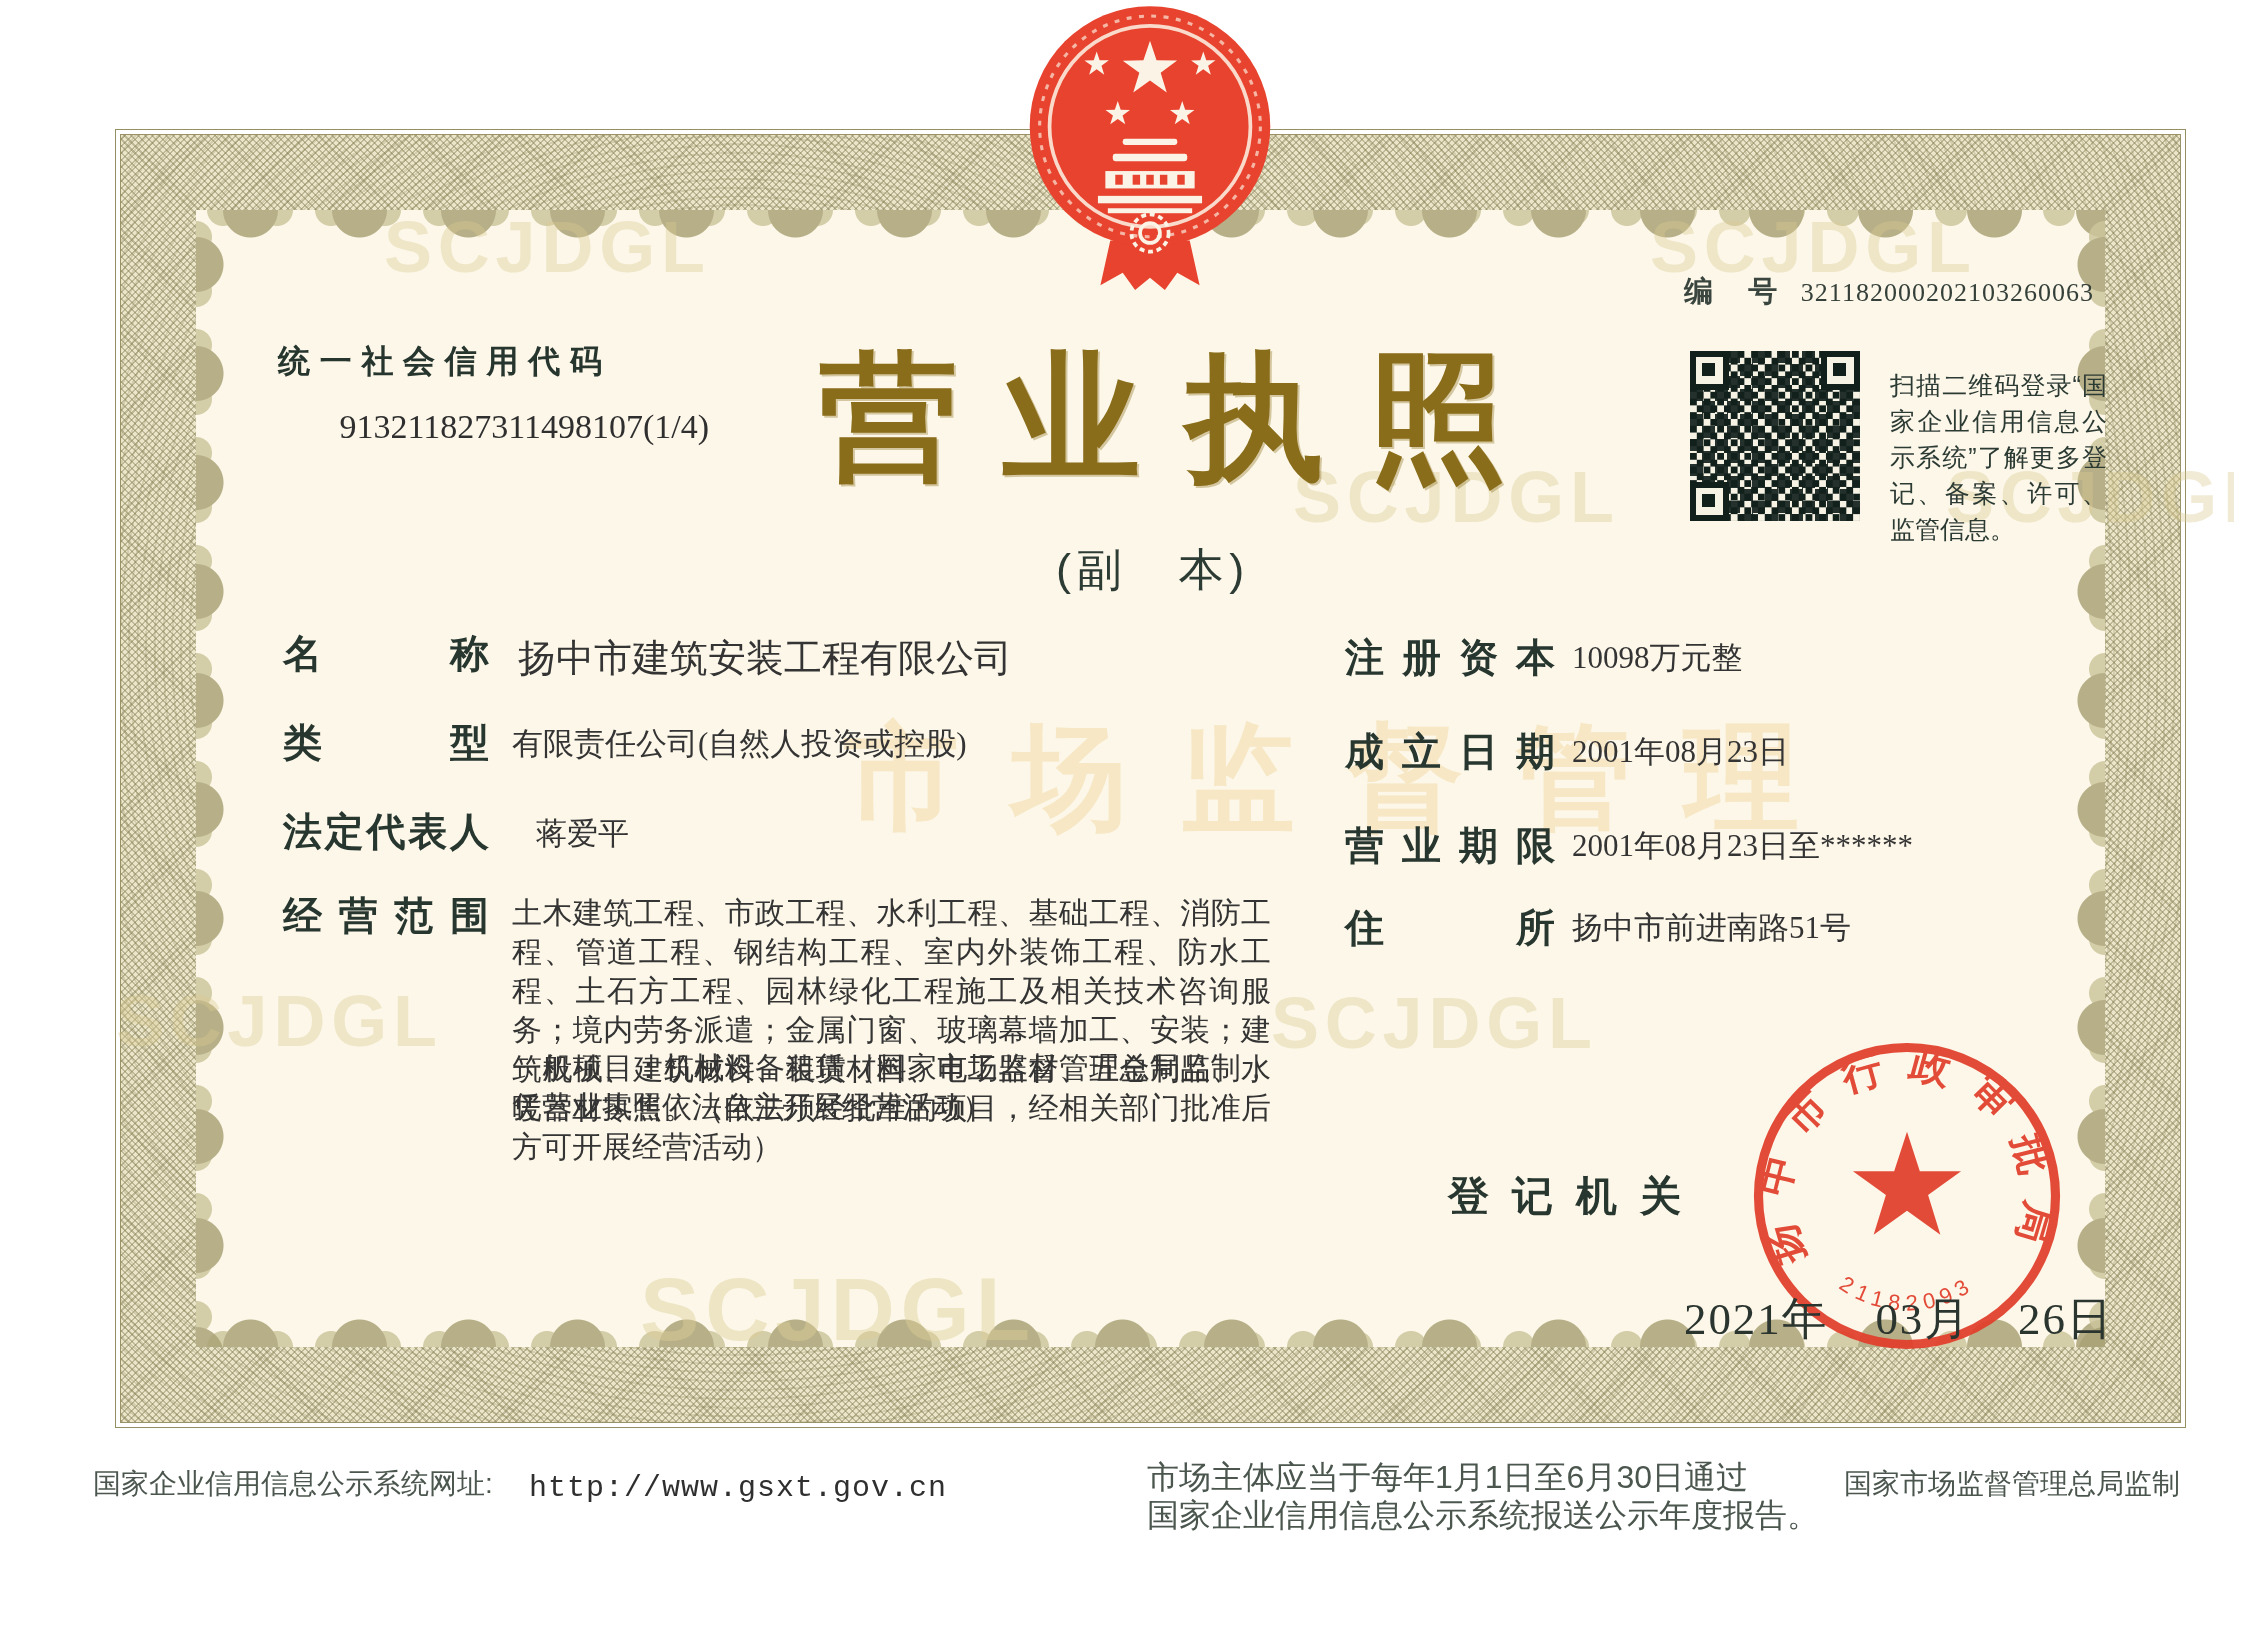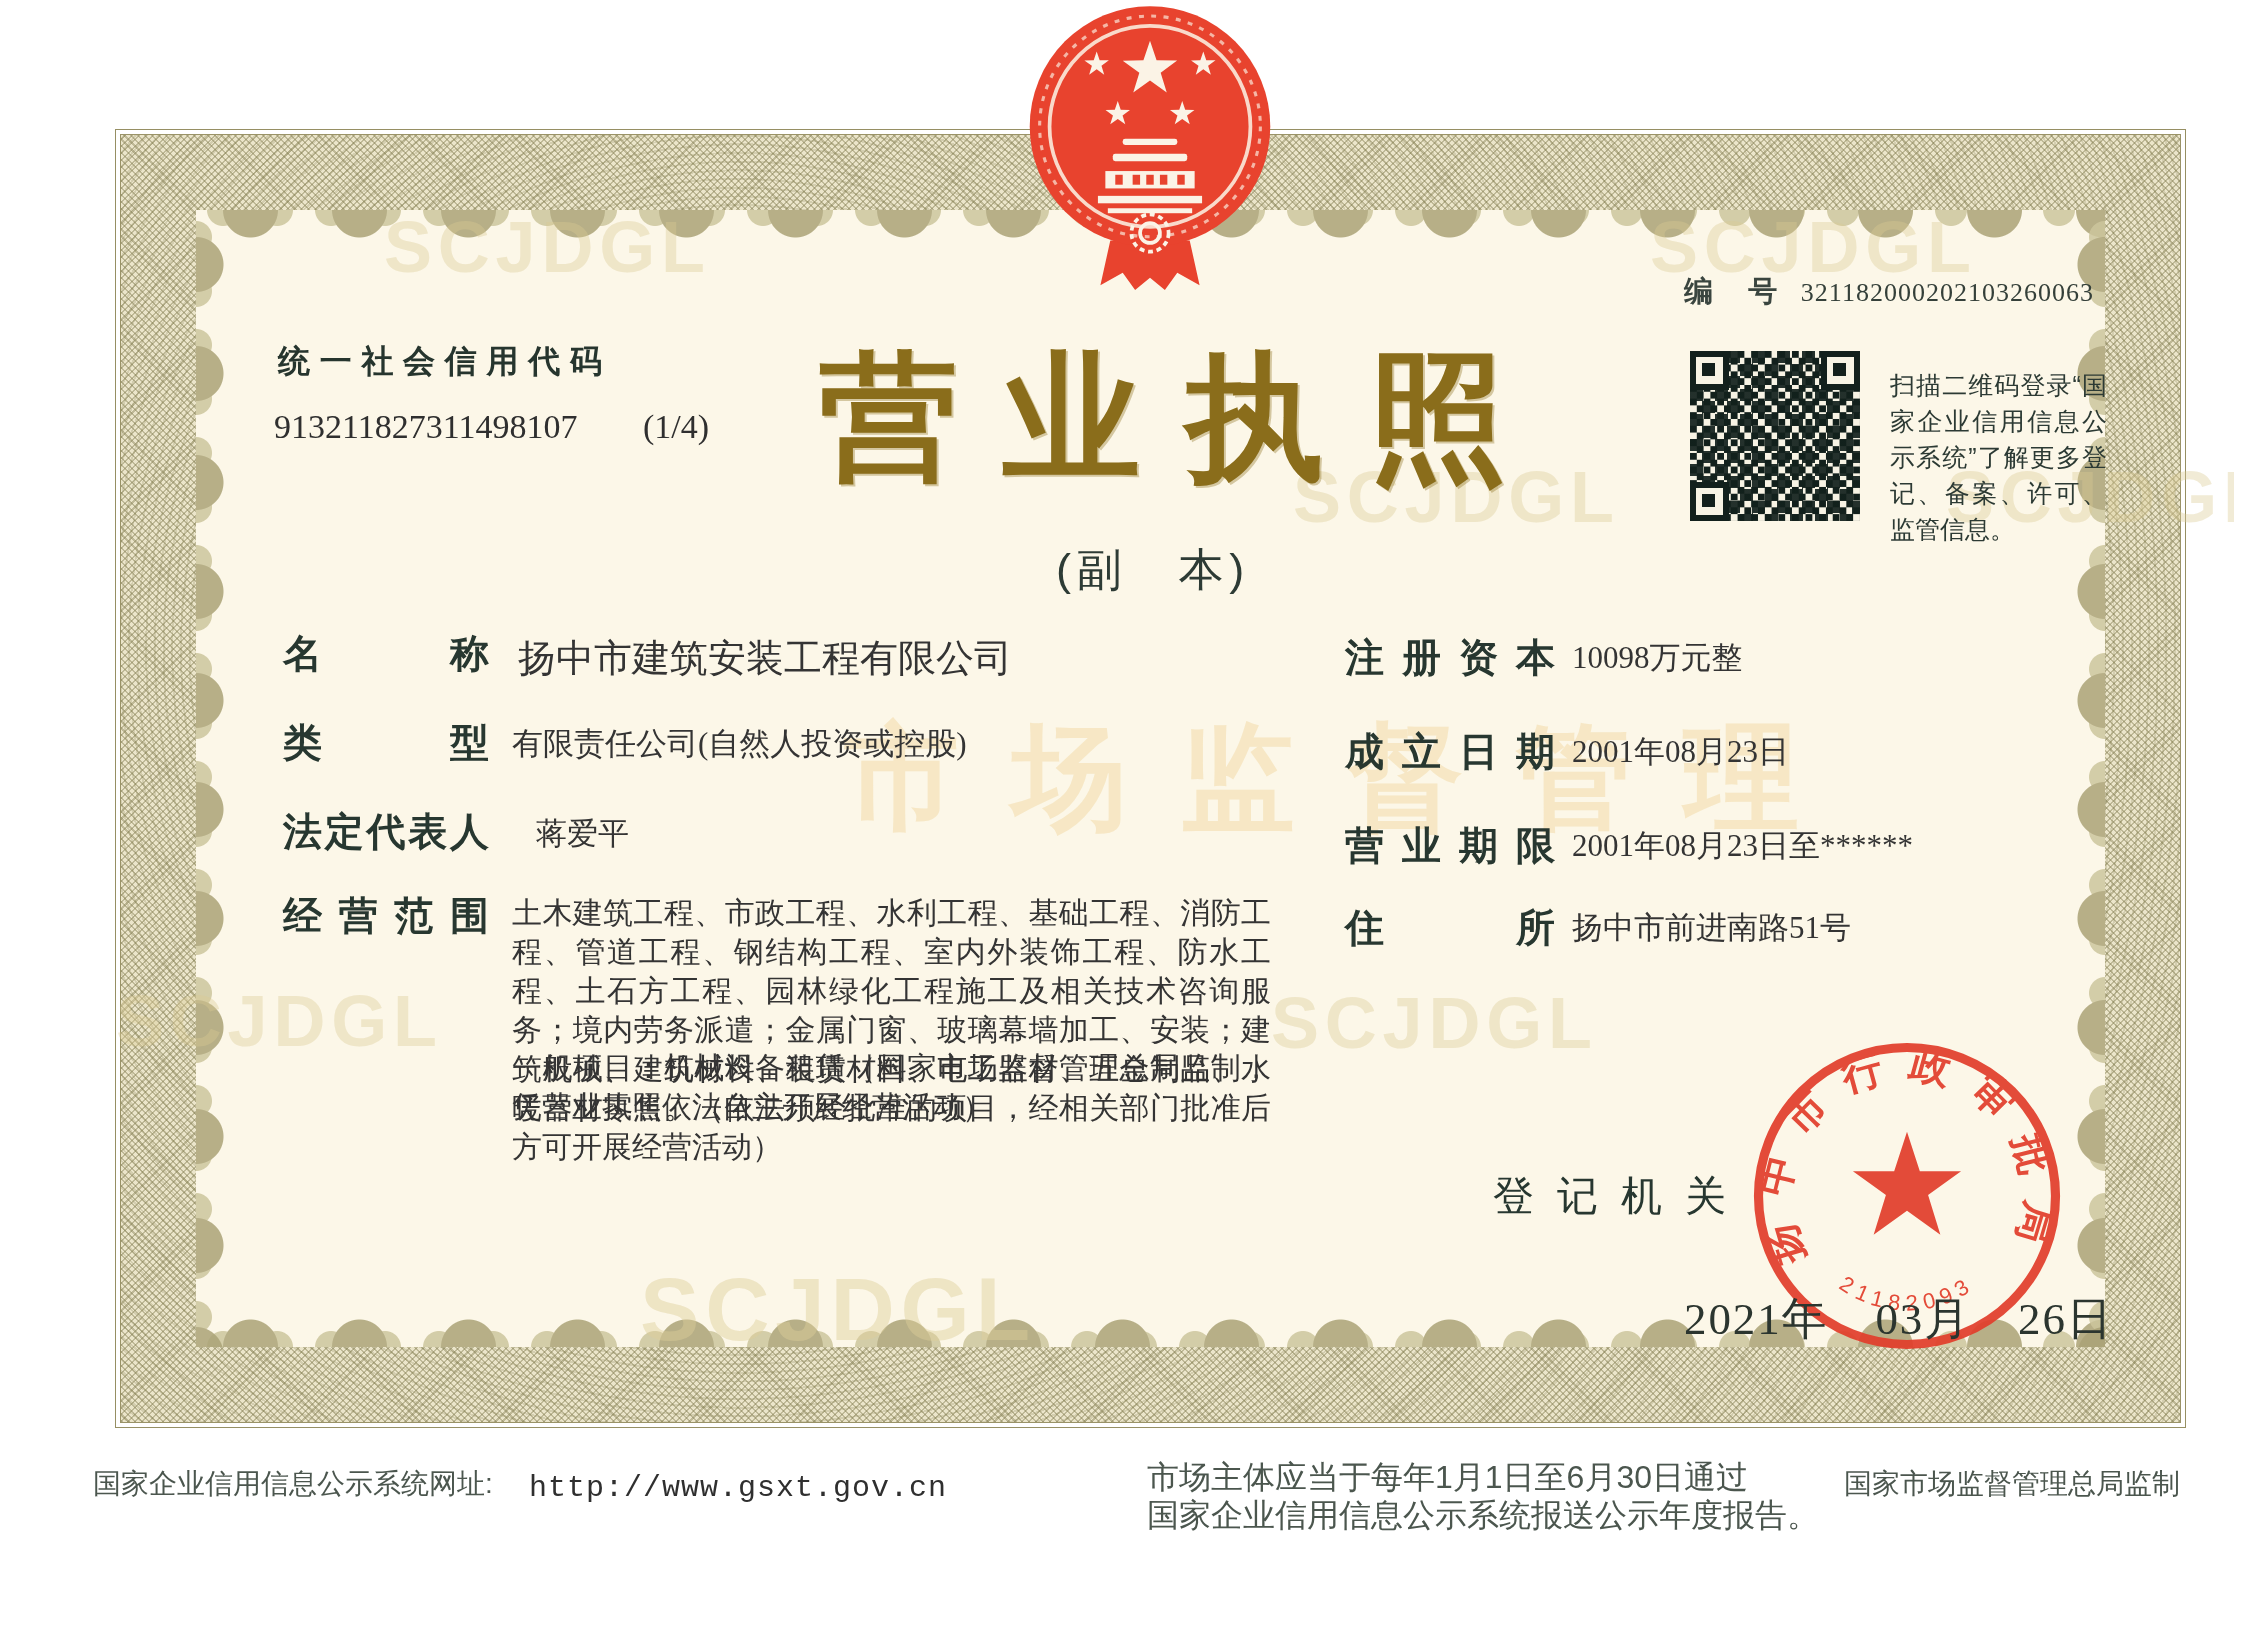--- a/index.html
+++ b/index.html
@@ -37,21 +37,21 @@
   .wm{position:absolute;font-weight:bold;color:rgba(219,203,147,.38);letter-spacing:5.8px;
       font-family:"Liberation Sans","DejaVu Sans",sans-serif;white-space:nowrap;}
   .wm-gold{position:absolute;left:844px;top:701px;font-size:115px;letter-spacing:53px;font-weight:bold;
       color:rgba(242,219,168,.55);white-space:nowrap;font-family:"Liberation Serif","DejaVu Serif",serif;}
 
   
   .serial{left:1684px;top:272px;display:flex;gap:10px;align-items:baseline;}
   .serial .lab{font-size:29px;font-weight:bold;color:#3a453f;letter-spacing:13.6px;}
   .serial .num{font-size:26px;color:#35403a;font-family:"Liberation Serif","DejaVu Serif",serif;letter-spacing:1px;}
   .credit-label{left:278px;top:340px;font-size:32px;font-weight:bold;color:#26352e;letter-spacing:9.7px;}
-  .credit-row{left:274px;top:408px;width:435px;display:flex;justify-content:space-between;
+  .credit-row{left:274px;top:408px;width:435px;display:flex;justify-content:flex-end;
       font-family:"Liberation Serif","DejaVu Serif",serif;font-size:34px;color:#2f2f2f;}
   .title{left:1163px;top:326px;transform:translateX(-50%);white-space:nowrap;
       font-size:138px;font-weight:bold;color:#8a6d1b;letter-spacing:45px;padding-left:45px;
       text-shadow:1.9px 1.9px 0 rgba(138,109,27,.35);}
   .subtitle{left:1153px;top:540px;transform:translateX(-50%);white-space:nowrap;
       font-size:45px;color:#2d3b35;letter-spacing:5.8px;}
 
   
   .qr{left:1690px;top:351px;width:170px;height:170px;background-color:#f7f3e4;
       background-image:
@@ -64,22 +64,22 @@
   .qr-caption{left:1890px;top:367px;width:217px;font-size:25px;line-height:36px;color:#2c3a34;text-align:justify;}
 
   
   .flabel{position:absolute;font-size:39px;font-weight:bold;color:#273730;
       text-align:justify;text-align-last:justify;}
   .flabel.l{left:283px;width:206px;}
   .flabel.r{left:1345px;width:210px;}
   .fvalue{position:absolute;color:#343434;font-family:"Liberation Serif","DejaVu Serif",serif;white-space:nowrap;}
   .scope{white-space:normal;width:759px;font-size:30px;line-height:39px;text-align:justify;}
 
-  .reg-label{left:1448px;top:1169px;width:233px;font-size:41px;font-weight:normal;color:#273730;
-      text-align:justify;text-align-last:justify;margin-left:45px;}
+  .reg-label{left:1448px;top:1169px;width:233px;font-size:41px;font-weight:bold;color:#273730;
+      text-align:justify;text-align-last:justify;}
   .date{left:1684px;top:1289px;font-size:45px;color:#2b352f;letter-spacing:1.9px;
       font-family:"Liberation Serif","DejaVu Serif",serif;white-space:nowrap;}
 
   .seal{left:1742px;top:1031px;width:330px;height:330px;opacity:.93;}
 
   
   .foot{color:#4b564e;}
   .f1l{left:93px;top:1465px;font-size:28px;}
   .f1u{left:529px;top:1471px;font-size:30px;color:#2f2f2f;letter-spacing:1px;
        font-family:"Liberation Mono","DejaVu Sans Mono",monospace;}

